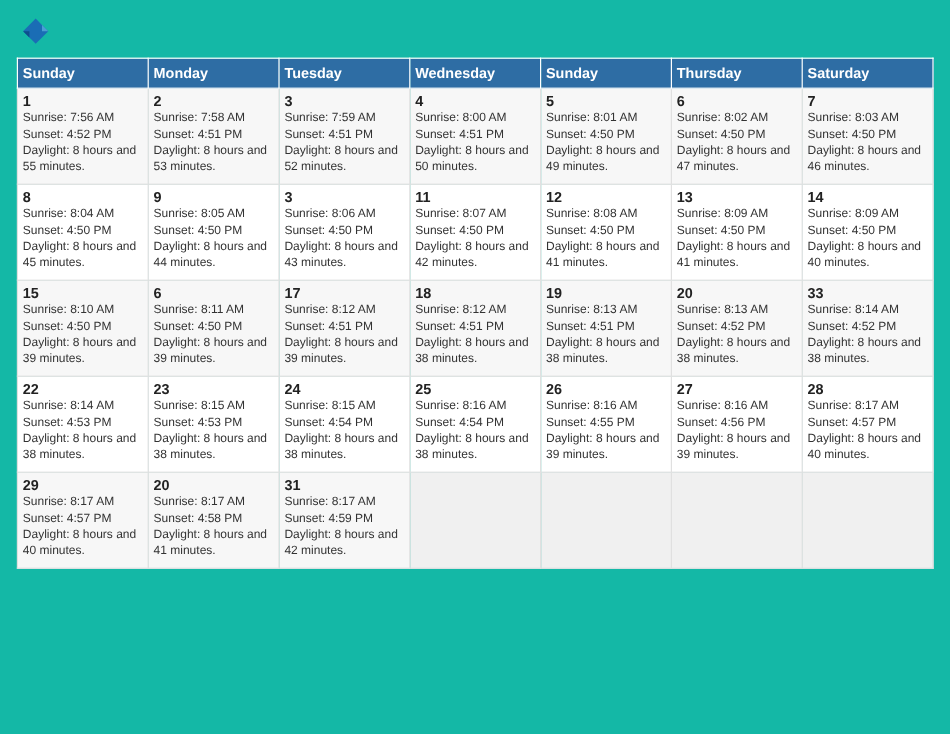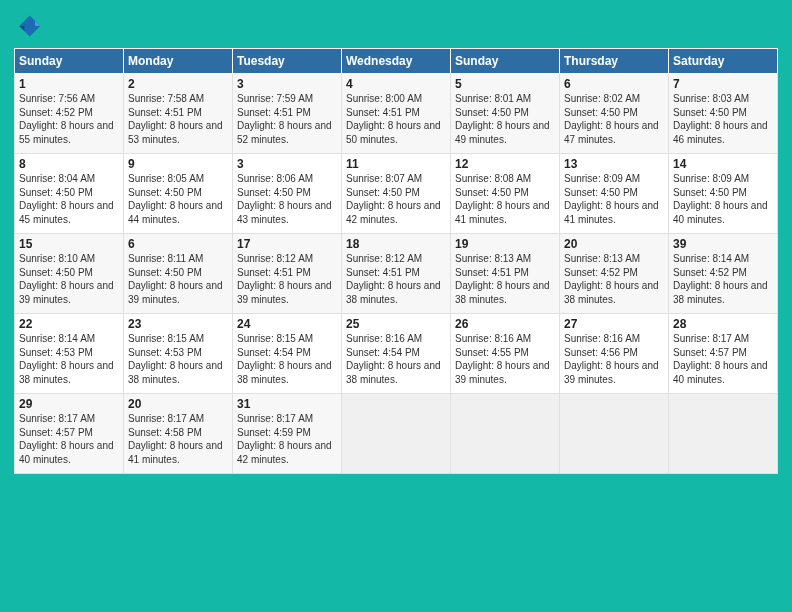--- a/index.html
+++ b/index.html
@@ -215,21 +215,21 @@
           </td>
           <td>
             <span class="day-num">19</span>
             <div class="cell-text">Sunrise: 8:13 AM<br>Sunset: 4:51 PM<br>Daylight: 8 hours and 38 minutes.</div>
           </td>
           <td>
             <span class="day-num">20</span>
             <div class="cell-text">Sunrise: 8:13 AM<br>Sunset: 4:52 PM<br>Daylight: 8 hours and 38 minutes.</div>
           </td>
           <td>
-            <span class="day-num">39</span>
+            <span class="day-num">33</span>
             <div class="cell-text">Sunrise: 8:14 AM<br>Sunset: 4:52 PM<br>Daylight: 8 hours and 38 minutes.</div>
           </td>
         </tr>
         <tr>
           <td>
             <span class="day-num">22</span>
             <div class="cell-text">Sunrise: 8:14 AM<br>Sunset: 4:53 PM<br>Daylight: 8 hours and 38 minutes.</div>
           </td>
           <td>
             <span class="day-num">23</span>

